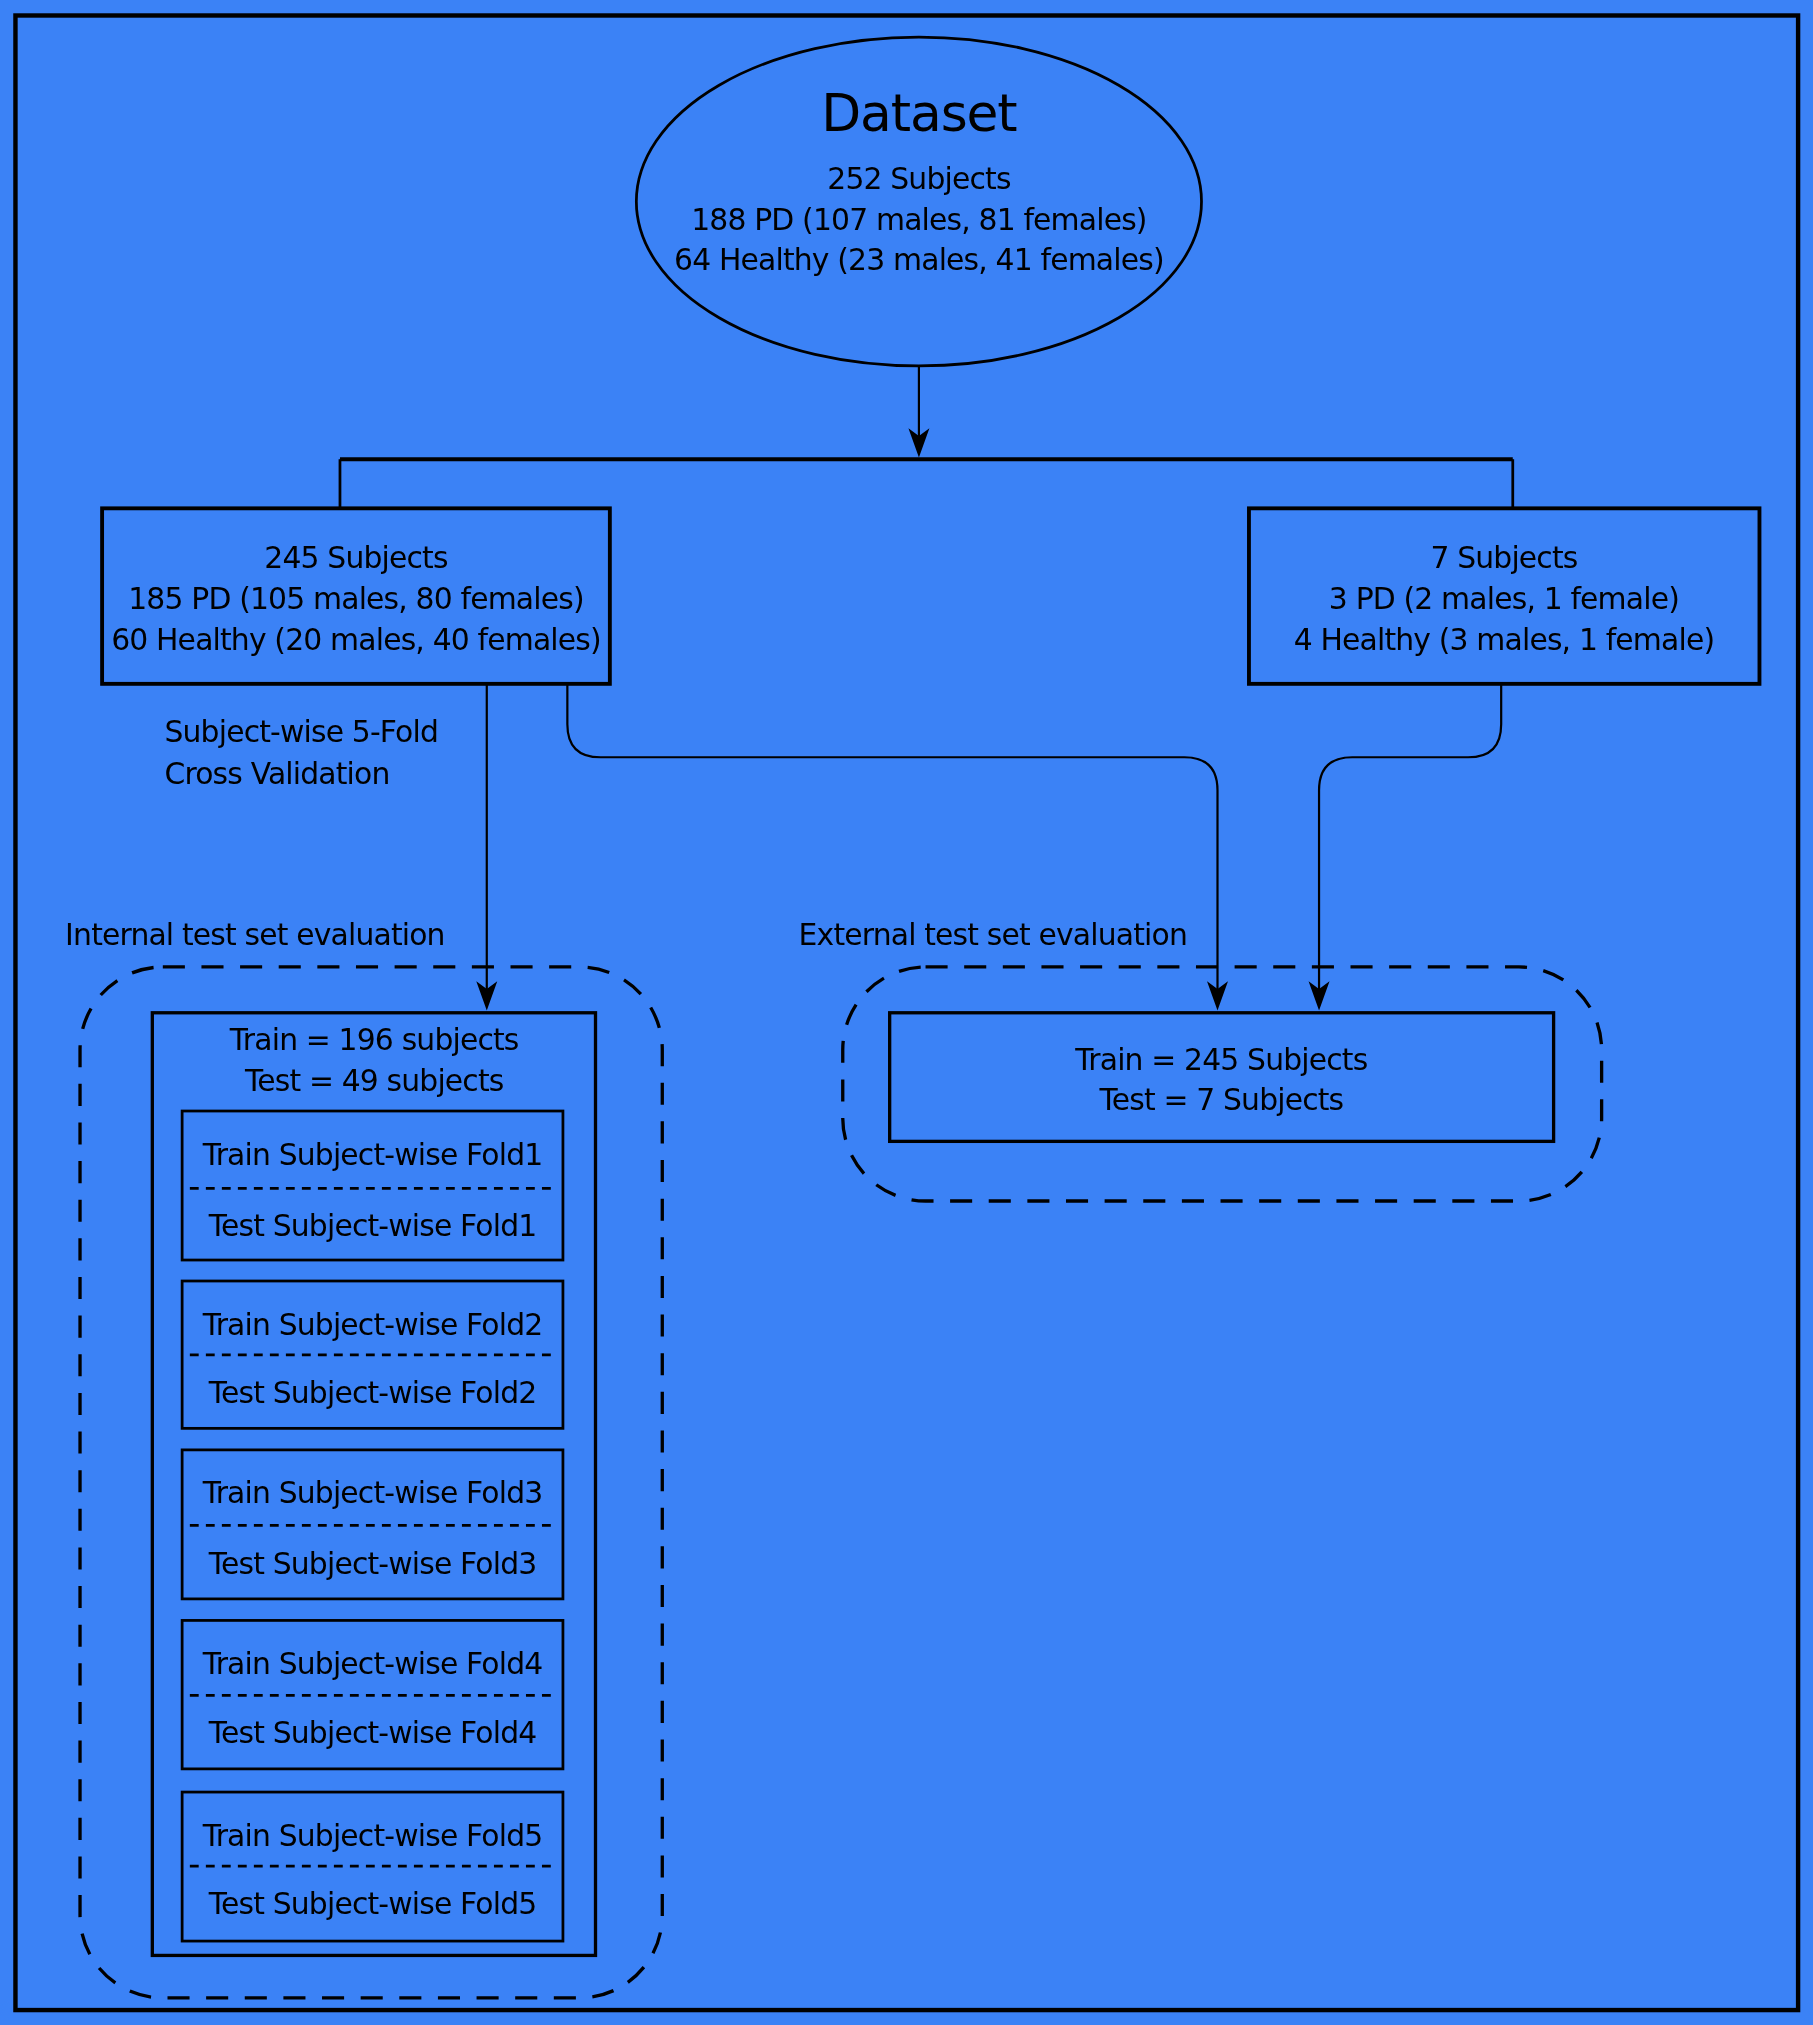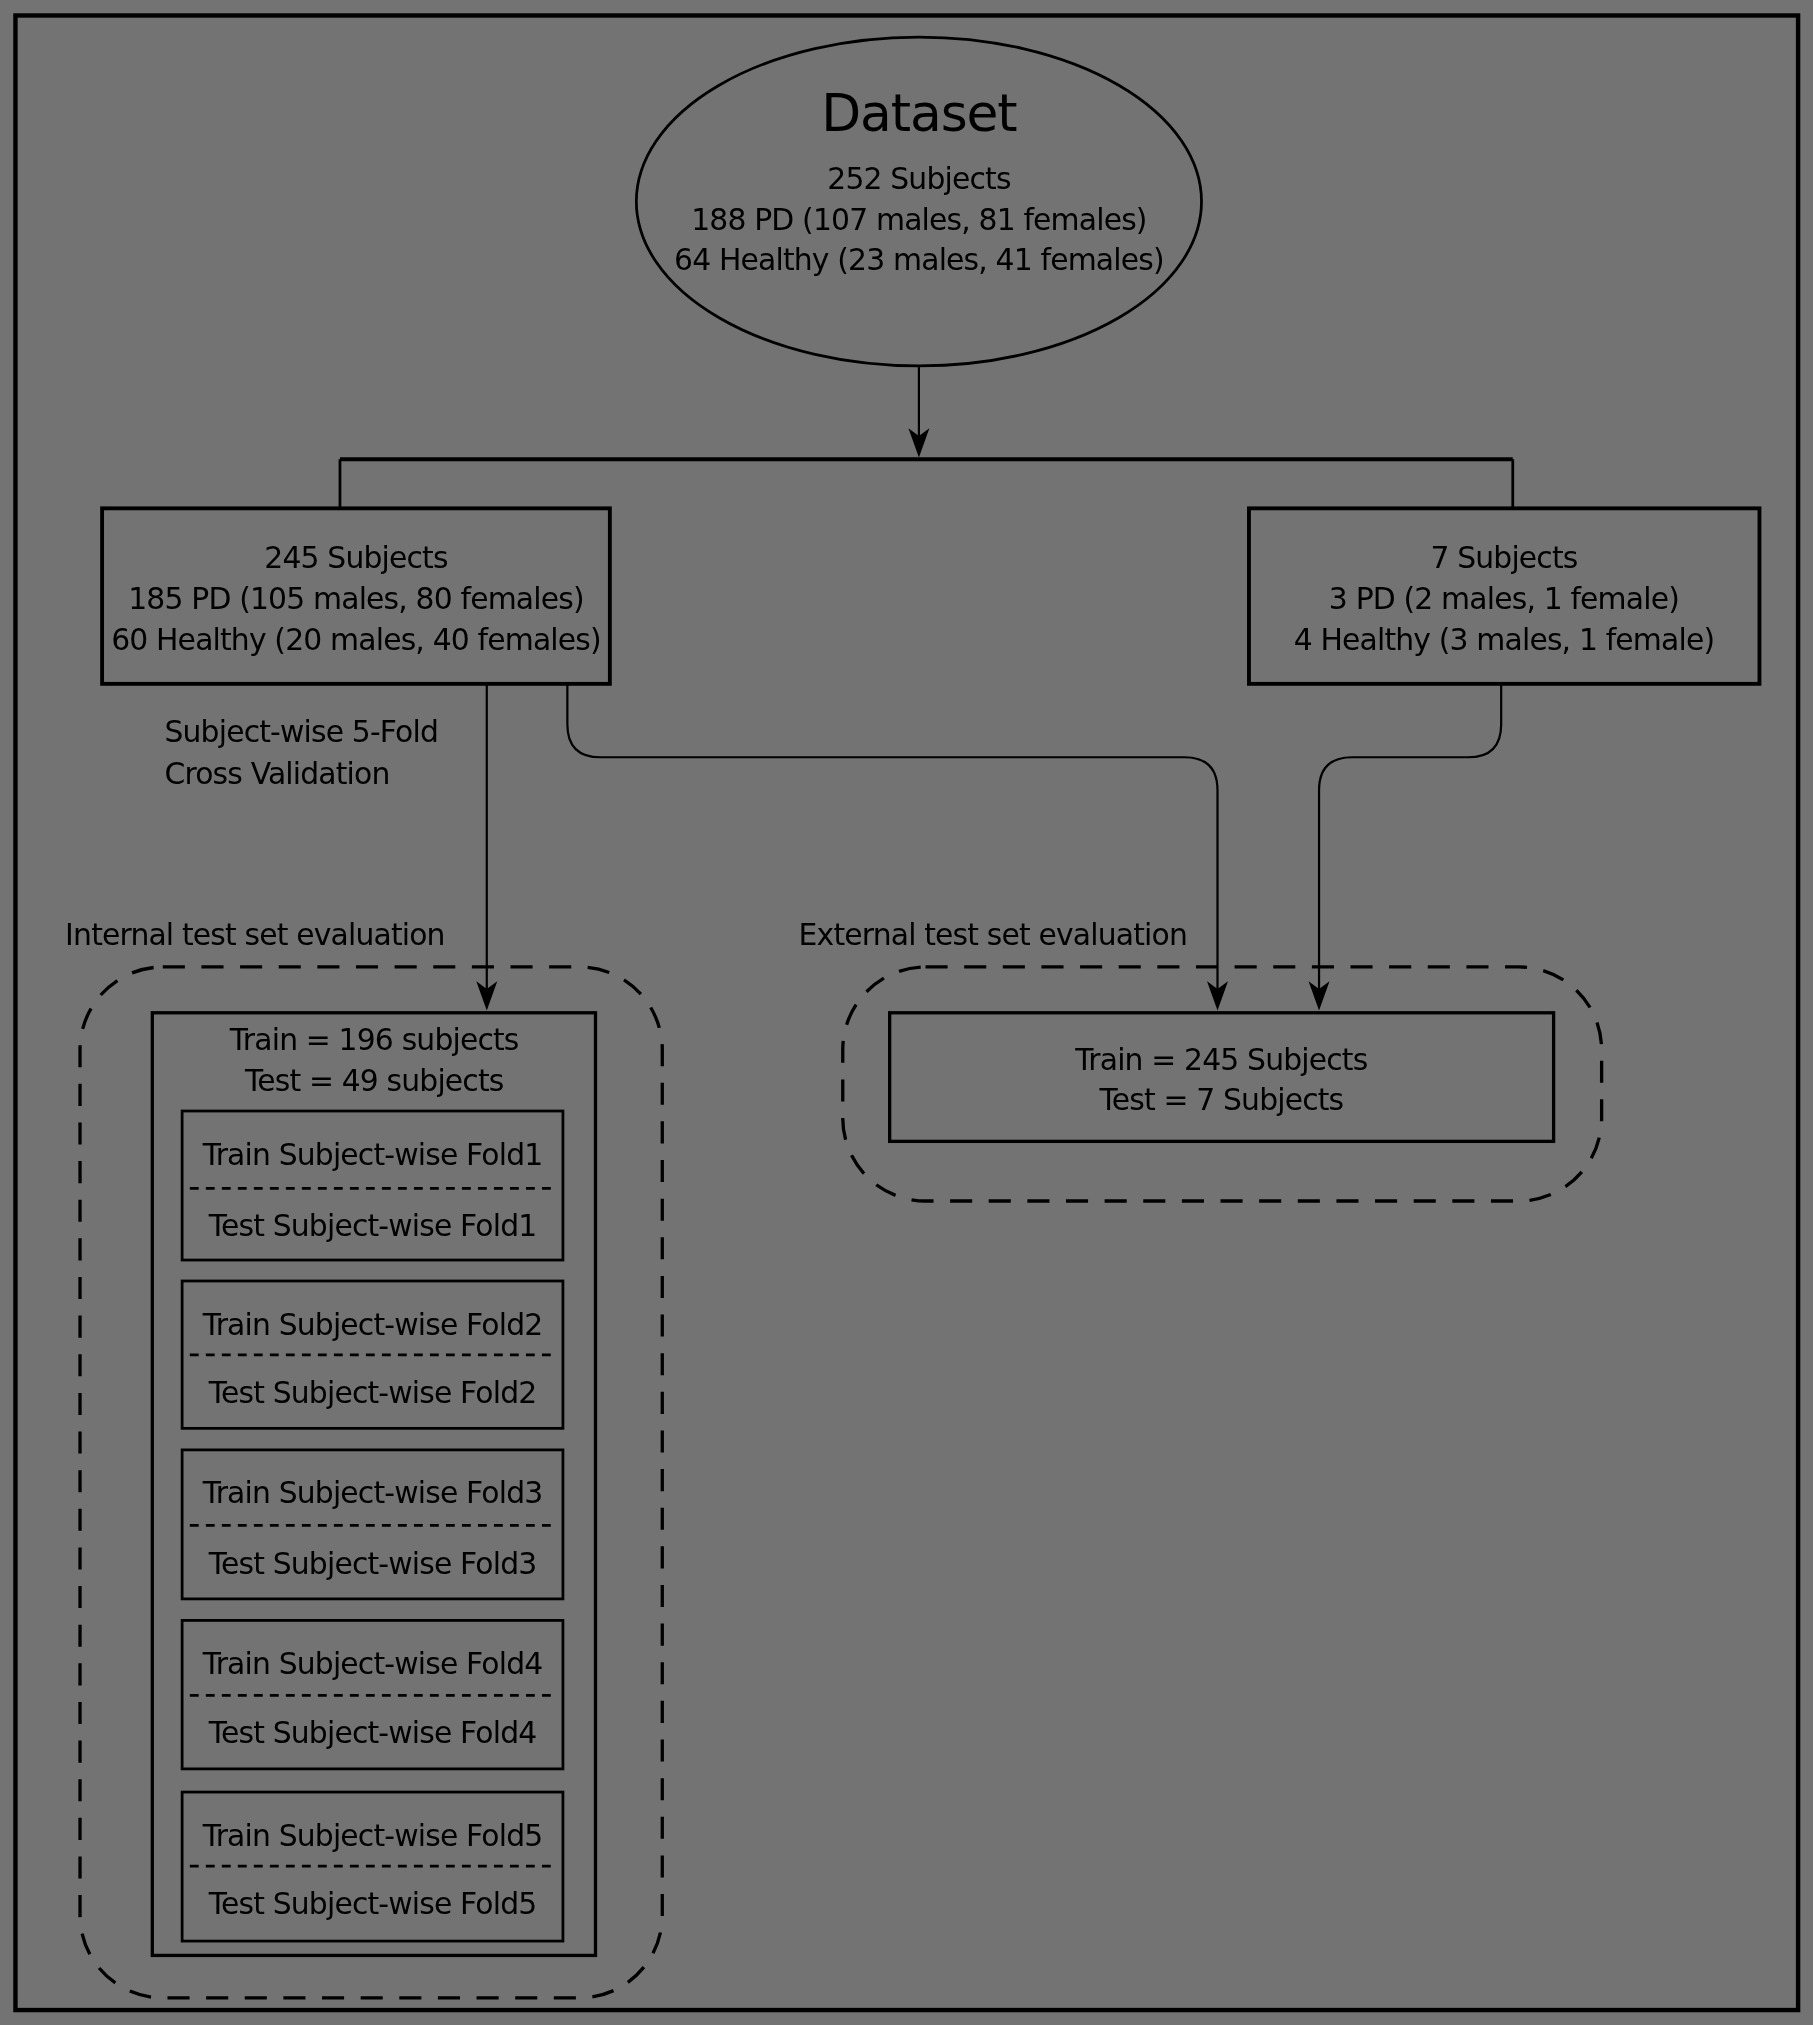--- a/index.html
+++ b/index.html
@@ -3,21 +3,21 @@
 <meta charset="utf-8">
 <style>
   html, body {
     margin: 0;
     padding: 0;
     background: #ffffff;
   }
   .stage {
     width: 1813px;
     height: 2025px;
-    background: #737373;
+    background: #3b82f6;
     position: relative;
   }
   svg { display: block; width: 1813px; height: 2025px; }
 
   
   .ln        { fill: none; stroke: #000000; }
   .frame     { stroke-width: 8; }
   .ellipse   { stroke-width: 5; }
   .mainbox   { stroke-width: 7; }
   .branch    { stroke-width: 7; }

